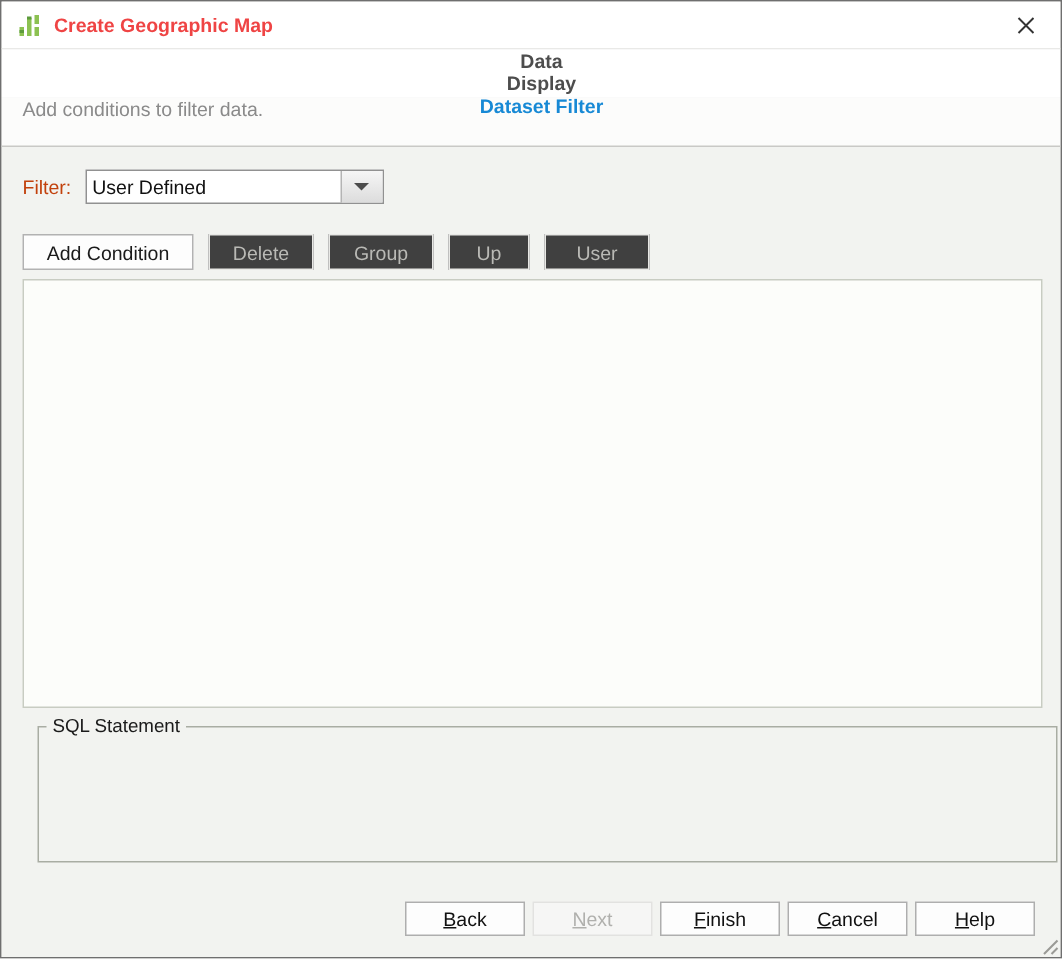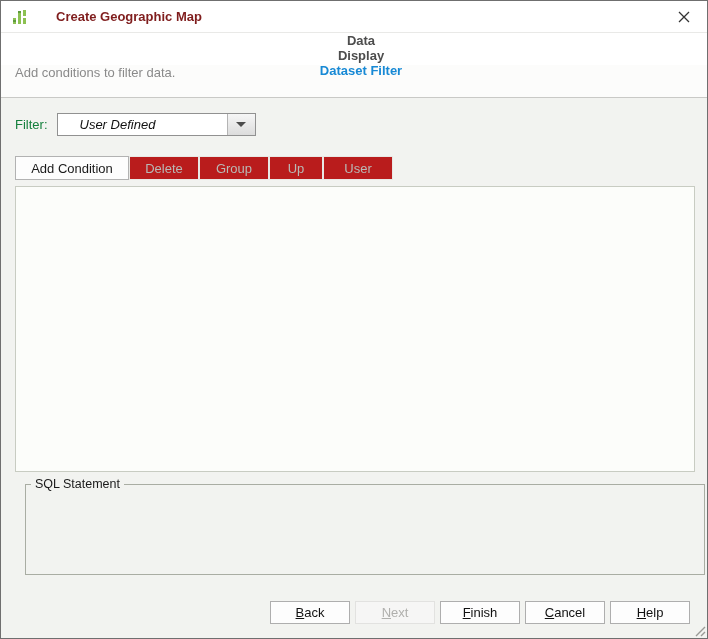--- a/index.html
+++ b/index.html
@@ -11,21 +11,21 @@
     font-family:"Liberation Sans","DejaVu Sans",sans-serif;
     font-size:13px;color:#1a1a1a;
     overflow:hidden;
   }
   
   .titlebar{
     height:31px;background:#ffffff;border-bottom:1px solid #e9e9e7;
     display:flex;align-items:center;padding:0 10px;
   }
   .title-icon{width:18px;height:18px;margin-right:7px;flex:0 0 auto;}
-  .title-text{font-weight:600;font-size:13px;color:#7f1d1d;flex:1;margin-left:20px;}
+  .title-text{font-weight:600;font-size:13px;color:#ef4444;flex:1;}
   .close-btn{
     width:26px;height:22px;display:flex;align-items:center;justify-content:center;
     color:#333;cursor:default;flex:0 0 auto;
   }
   .close-btn svg{display:block;}
   
   .steps{
     height:32px;background:#ffffff;display:flex;align-items:center;
     padding-left:14px;
     flex-direction:column;
@@ -38,48 +38,48 @@
     height:32px;background:#fcfcfb;border-bottom:1px solid #c9c9c6;
     display:flex;align-items:flex-start;padding-left:14px;
     color:#8a8a8a;font-size:13px;
   }
   
   .body{position:relative;height:540px;background:#f2f3f0;}
   .filter-row{
     position:absolute;top:15px;left:14px;
     display:flex;align-items:center;
   }
-  .filter-label{margin-right:9px;color:#15803d;}
+  .filter-label{margin-right:9px;color:#c2410c;}
   .combobox{
     width:197px;height:21px;background:#ffffff;border:1px solid #919191;
     display:flex;align-items:center;position:relative;cursor:default;
   }
-  .combo-value{flex:1;padding-left:22px;font-size:13px;color:#111;white-space:nowrap;overflow:hidden;font-style:italic;}
+  .combo-value{flex:1;padding-left:4px;font-size:13px;color:#111;white-space:nowrap;overflow:hidden;}
   .combo-arrow{
     width:27px;height:21px;flex:0 0 auto;
     background:linear-gradient(#f6f6f6,#dcdcdc);
     border-left:1px solid #b4b4b4;
     display:flex;align-items:center;justify-content:center;
   }
   .combo-arrow .tri{
     width:0;height:0;border-left:5px solid transparent;border-right:5px solid transparent;
     border-top:5px solid #4c4c4c;
   }
   
   .toolbar{
-    position:absolute;top:58px;left:14px;display:flex;
+    position:absolute;top:58px;left:14px;display:flex;gap:10px;
   }
   .tbtn{
     height:24px;box-sizing:border-box;
     background:#fdfdfd;border:1px solid #b2b2b2;
     font-family:inherit;font-size:13px;color:#1a1a1a;
     display:flex;align-items:center;justify-content:center;
     padding:0;cursor:default;
   }
-  .tbtn.disabled{background:#b91c1c;border-color:#e8e8e5;color:#b9b9b5;}
+  .tbtn.disabled{background:#404040;border-color:#e8e8e5;color:#b9b9b5;}
   .w114{width:114px}.w70{width:70px}.w93{width:93px}.w54{width:54px}
   
   .conditions-panel{
     position:absolute;left:14px;top:88px;width:678px;height:284px;
     background:#fcfdfa;border:1px solid #c8ccc2;
   }
   
   .sql-group{
     position:absolute;left:24px;top:386px;width:678px;height:89px;
     border:1px solid #a9ada3;

